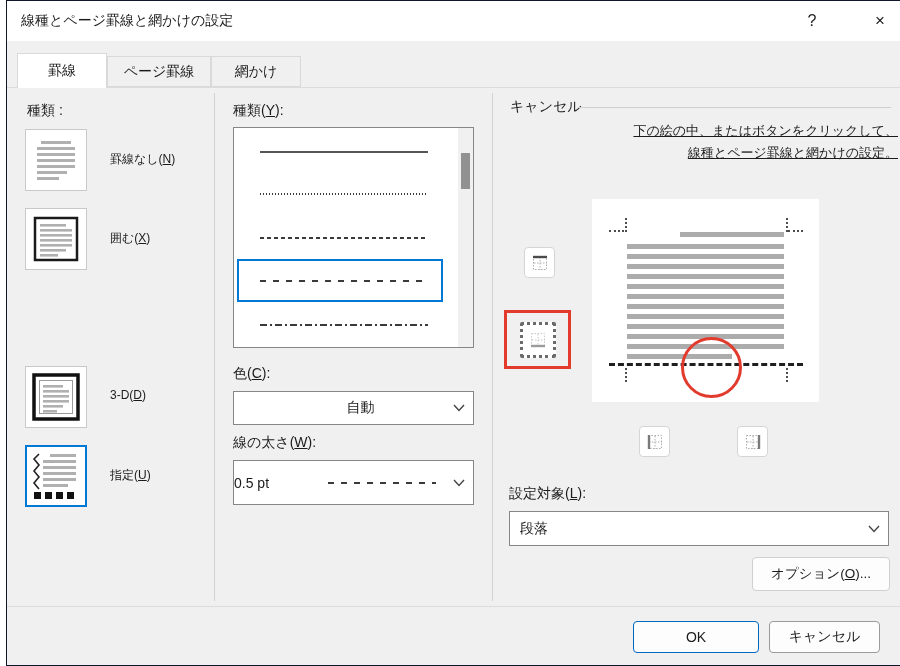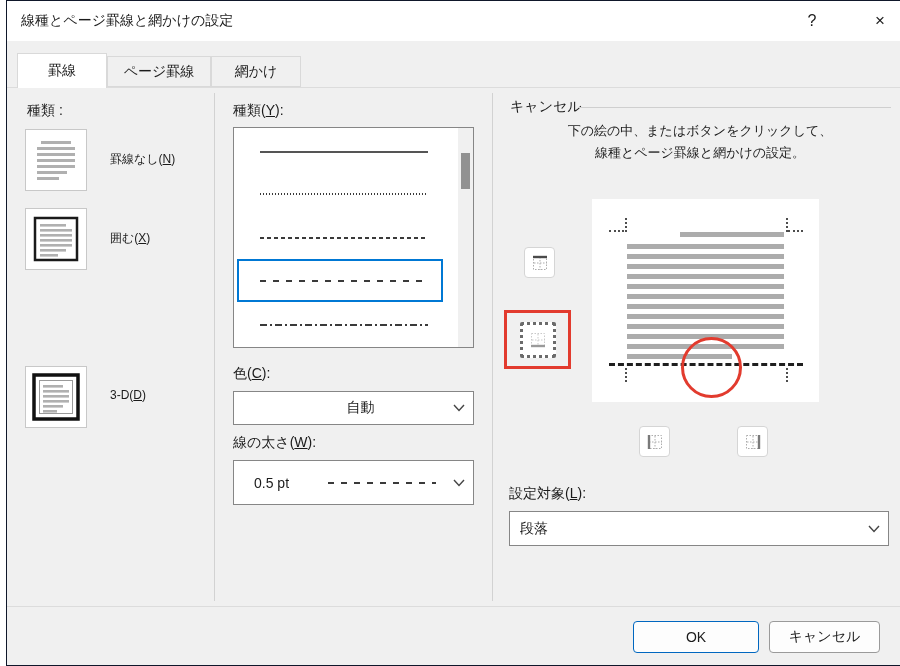--- a/index.html
+++ b/index.html
@@ -45,28 +45,28 @@
   .ls-solid   { background:#555; }
   .ls-dotted  { background:repeating-linear-gradient(90deg,#3a3a3a 0 1px,transparent 1px 3px); }
   .ls-dash-sm { background:repeating-linear-gradient(90deg,#3a3a3a 0 4px,transparent 4px 7px); }
   .ls-dash-md { background:repeating-linear-gradient(90deg,#3a3a3a 0 6px,transparent 6px 13px); }
   .ls-dashdot { background:repeating-linear-gradient(90deg,#3a3a3a 0 7px,transparent 7px 10px,#3a3a3a 10px 12px,transparent 12px 15px); }
   .sel-box { position:absolute; left:3px; top:131px; width:206px; height:43px; border:2px solid #0078d4; }
 
   .combo { position:absolute; background:#fff; border:1px solid #868686; }
   .combo .val { position:absolute; left:0; right:30px; top:0; bottom:0; display:flex; align-items:center; font-size:14px; }
   .combo .val.center { justify-content:center; right:0;padding-left:14px; }
-  .combo .val.pad { padding-left:20px; }
+  .combo .val.pad { padding-left:0; }
   .chev { position:absolute; right:8px; top:50%; margin-top:-4px; width:12px; height:8px; }
   .width-sample { position:absolute; left:94px; top:50%; margin-top:-1px; width:108px; height:2px;
                   background:repeating-linear-gradient(90deg,#3a3a3a 0 6px,transparent 6px 13px); }
 
   
   .group-line { position:absolute; left:572px; top:106px; width:312px; height:1px; background:#cfcfcf; }
-  .instr { position:absolute; left:495px; width:396px; text-align:center; font-size:13px; }
+  .instr { position:absolute; left:495px; width:396px; text-align:right; font-size:13px;text-decoration:underline; }
 
   .bp-btn { position:absolute; width:31px; height:31px; background:#fff; border:1px solid #d5d5d5; border-radius:4px;
             display:flex; align-items:center; justify-content:center; }
   .bp-btn.pressed { width:36px; height:36px; border:3px dotted #6b6b6b; border-radius:2px; }
 
   .doc { position:absolute; left:585px; top:198px; width:227px; height:203px; background:#fff; }
   .cm-v { position:absolute; width:0; height:14px; border-left:2px dotted #4d4d4d; }
   .cm-h { position:absolute; height:0; width:15px; border-top:2px dotted #4d4d4d; }
   .tline { position:absolute; height:5px; background:#acacac; }
   .doc-dash { position:absolute; left:17px; top:164px; width:194px; height:0; border-top:3px dashed #1f1f1f; }
@@ -150,20 +150,42 @@
           <rect x="17" y="28" width="26" height="2.6"></rect>
             <rect x="17" y="33" width="26" height="2.6"></rect>
           <rect x="17" y="38" width="20" height="2.6"></rect>
             <rect x="17" y="43" width="14" height="2.6"></rect>
         </g>
       </svg>
     </div>
     <span class="preset-label">3-D(<u>D</u>)</span>
   </div>
 
+  <div class="preset-row" style="top:444px;">
+    <div class="icon-frame selected">
+      <svg width="58" height="58" viewBox="0 0 58 58">
+        <path d="M12 7 L7 12 L12 18 L7 24 L12 30 L7 36 L12 42" stroke="#222" stroke-width="1.6" fill="none"></path>
+        <g fill="#b0b0b0">
+          <rect x="23" y="7" width="26" height="3"></rect>
+          <rect x="16" y="13" width="33" height="3"></rect>
+            <rect x="16" y="19" width="33" height="3"></rect>
+          <rect x="16" y="25" width="33" height="3"></rect>
+            <rect x="16" y="31" width="33" height="3"></rect>
+          <rect x="16" y="37" width="25" height="3"></rect>
+        </g>
+        <g fill="#111">
+          <rect x="7" y="45" width="7" height="7"></rect>
+            <rect x="18" y="45" width="7" height="7"></rect>
+          <rect x="29" y="45" width="7" height="7"></rect>
+            <rect x="40" y="45" width="7" height="7"></rect>
+        </g>
+      </svg>
+    </div>
+    <span class="preset-label">指定(<u>U</u>)</span>
+  </div>
 
   <span class="lbl" style="left:226px; top:101px;">種類(<u>Y</u>):</span>
 
   <div class="listbox">
     <div class="ls ls-solid" style="top:23px;"></div>
     <div class="ls ls-dotted" style="top:65px;"></div>
     <div class="ls ls-dash-sm" style="top:109px;"></div>
     <div class="sel-box"></div>
     <div class="ls ls-dash-md" style="top:152px;"></div>
     <div class="ls ls-dashdot" style="top:196px;"></div>
@@ -257,17 +279,18 @@
   </div>
 
   <span class="lbl" style="left:502px; top:484px;">設定対象(<u>L</u>):</span>
   <div class="combo" style="left:502px; top:510px; width:380px; height:35px;">
     <div class="val pad" style="padding-left:10px;">段落</div>
     <svg class="chev" viewBox="0 0 12 8">
       <polyline points="1,1 6,6.5 11,1" fill="none" stroke="#454545" stroke-width="1.4"></polyline>
     </svg>
   </div>
 
+  <button class="push-btn btn-options">オプション(<u>O</u>)...</button>
 
   <button class="push-btn btn-ok">OK</button>
   <button class="push-btn btn-cancel">キャンセル</button>
 
 </div>
 
 </body></html>

